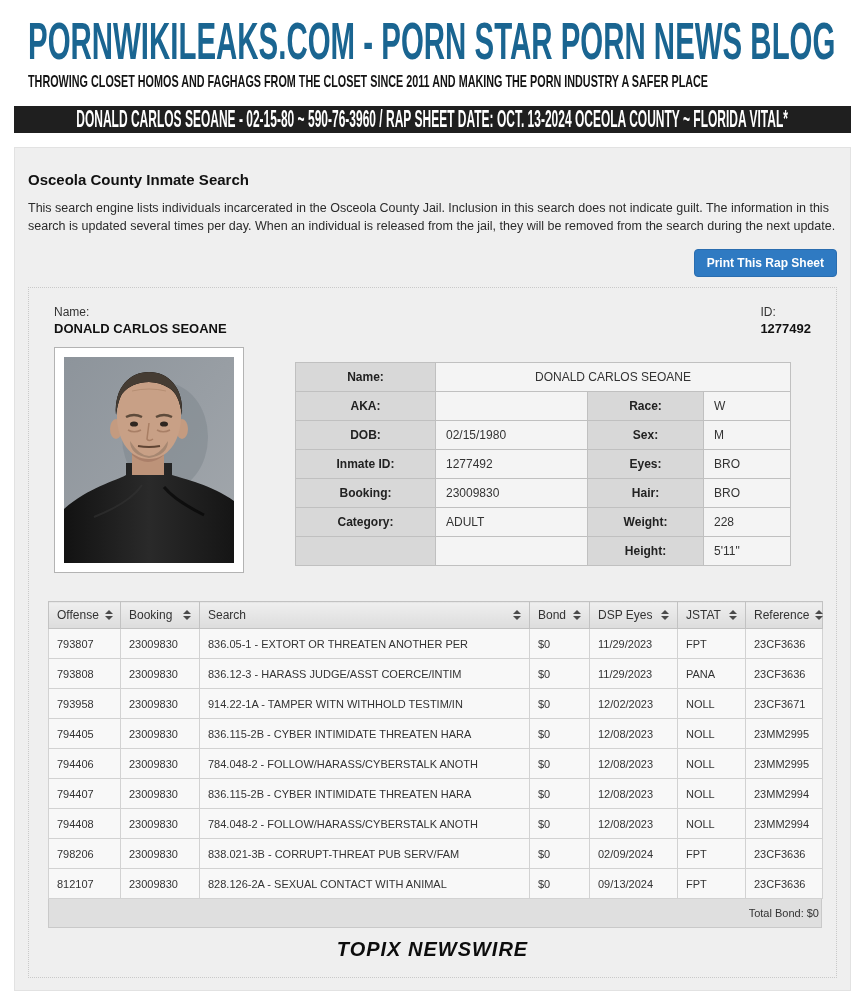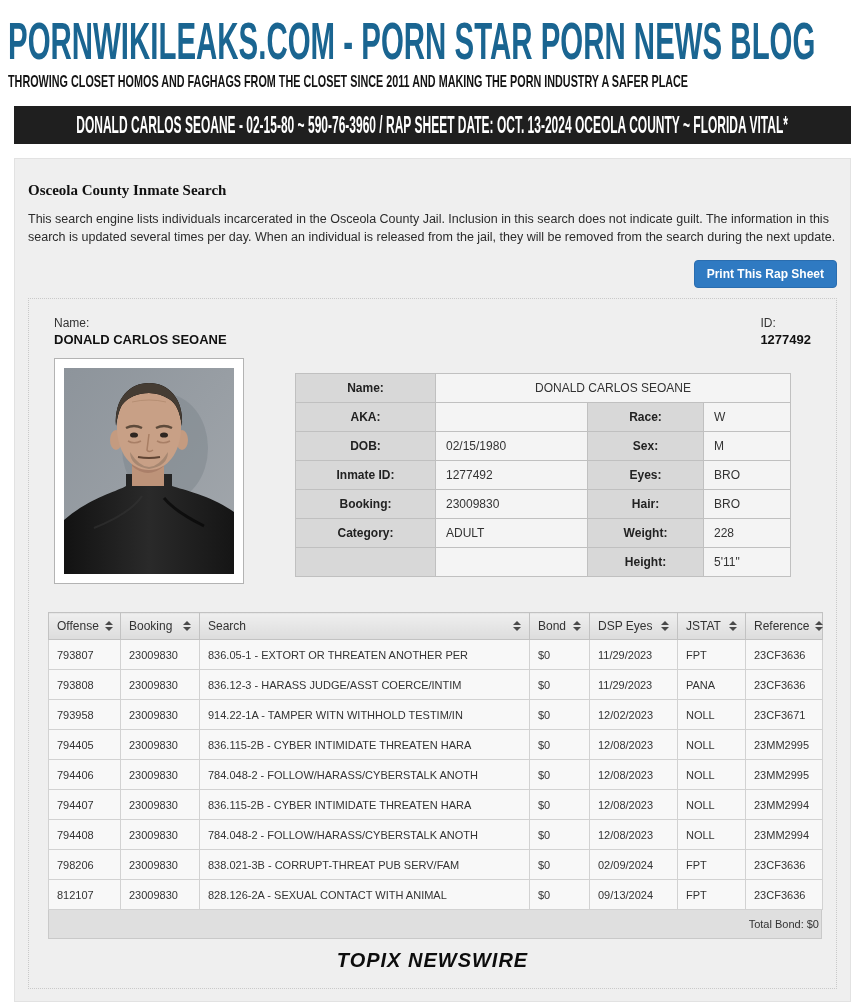--- a/index.html
+++ b/index.html
@@ -6,45 +6,45 @@
     --title-color:#1a6591;
     --banner-bg:#1f1f1f;
     --btn-color:#2f7ac2;
   }
   *{box-sizing:border-box;}
   html,body{margin:0;padding:0;background:#fff;}
   body{width:865px;font-family:"Liberation Sans",sans-serif;color:#333;}
   .page{width:865px;min-height:1004px;background:#fff;overflow:hidden;}
 
   
-  .site-header{padding:16px 8px 0;}
+  .site-header{padding:16px 28px 0;}
   .site-title{
     margin:2px 0 10px;color:var(--title-color);font-weight:bold;font-size:46px;
     line-height:46px;white-space:nowrap;letter-spacing:0;
     transform:scale(0.64,1.12);transform-origin:0 50%;
   }
   .site-tagline{
     font-weight:bold;font-size:15px;line-height:16px;color:#141414;white-space:nowrap;
     transform:scale(0.72,1.08);transform-origin:0 50%;margin-bottom:16px;
   }
   .banner{
-    margin:8px 14px 0;height:38px;background:var(--banner-bg);
+    margin:8px 14px 0;height:27px;background:var(--banner-bg);
     display:flex;align-items:center;justify-content:center;overflow:hidden;
   }
   .banner-text{
     color:#fff;font-weight:bold;font-size:20px;white-space:nowrap;
     transform:scale(0.60,1.18);transform-origin:center;
   }
 
   
   .panel{
     margin:14px 14px 19px;background:#efefef;border:1px solid #e2e2e2;
     padding:13px 13px 12px;
   }
-  .section-heading{font-size:15px;font-weight:bold;color:#111;margin:10px 0 11px;font-family:Liberation Serif, serif;}
+  .section-heading{font-size:15px;font-weight:bold;color:#111;margin:10px 0 11px;}
   .section-desc{font-size:12.5px;color:#2b2b2b;line-height:1.45;margin:0 0 14px;max-width:815px;}
   .btn-row{text-align:right;margin:8px 0 10px;}
   .print-btn{
     background:var(--btn-color);color:#fff;font-weight:bold;font-size:12px;
     font-family:"Liberation Sans",sans-serif;
     border:1px solid #2a6daf;border-radius:4px;padding:6px 12px;cursor:pointer;
   }
 
   
   .inmate-box{border:1px dotted #c9c9c9;padding:16px 13px 10px;}

